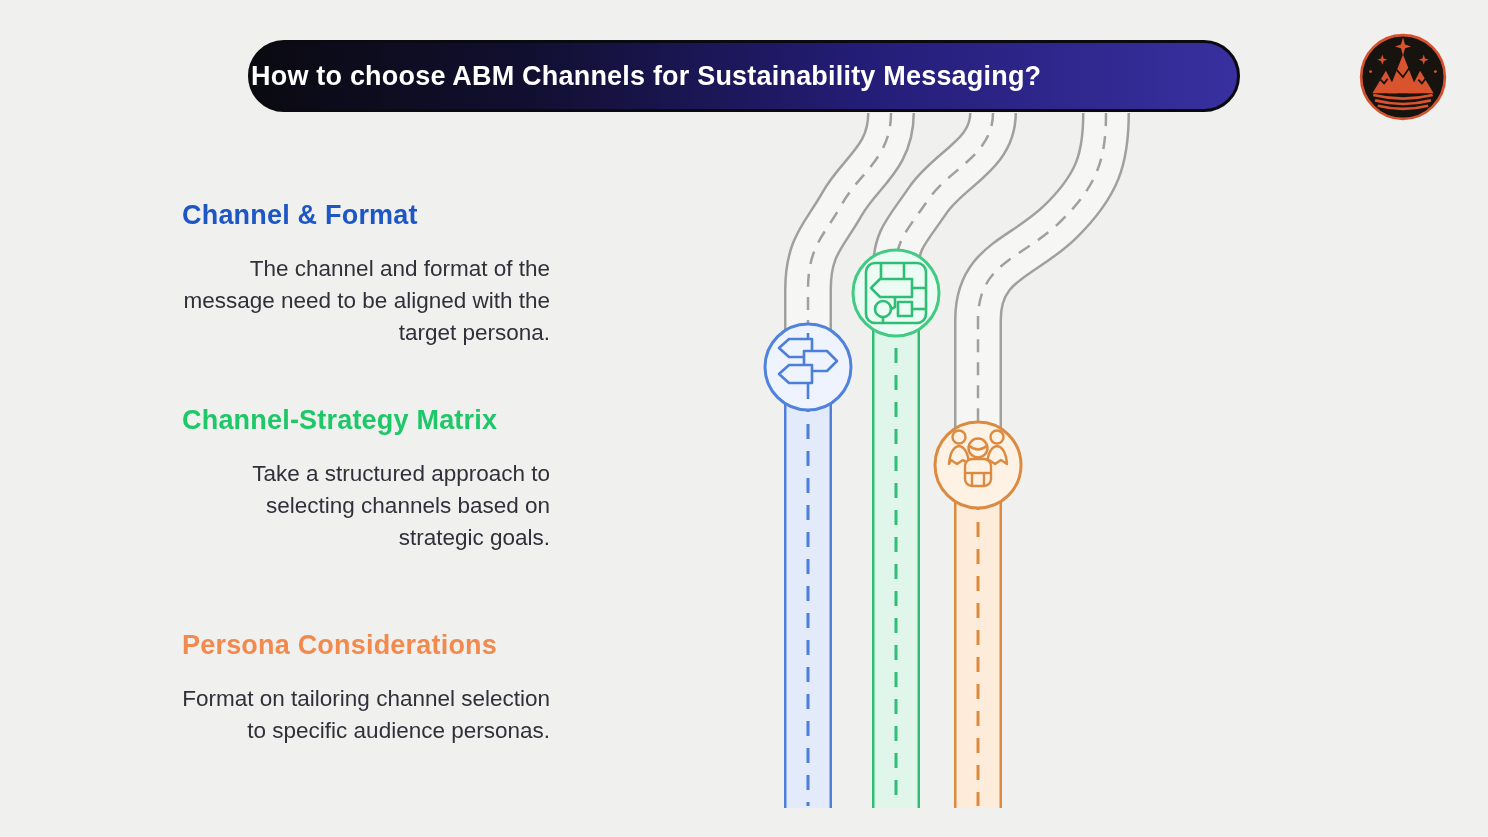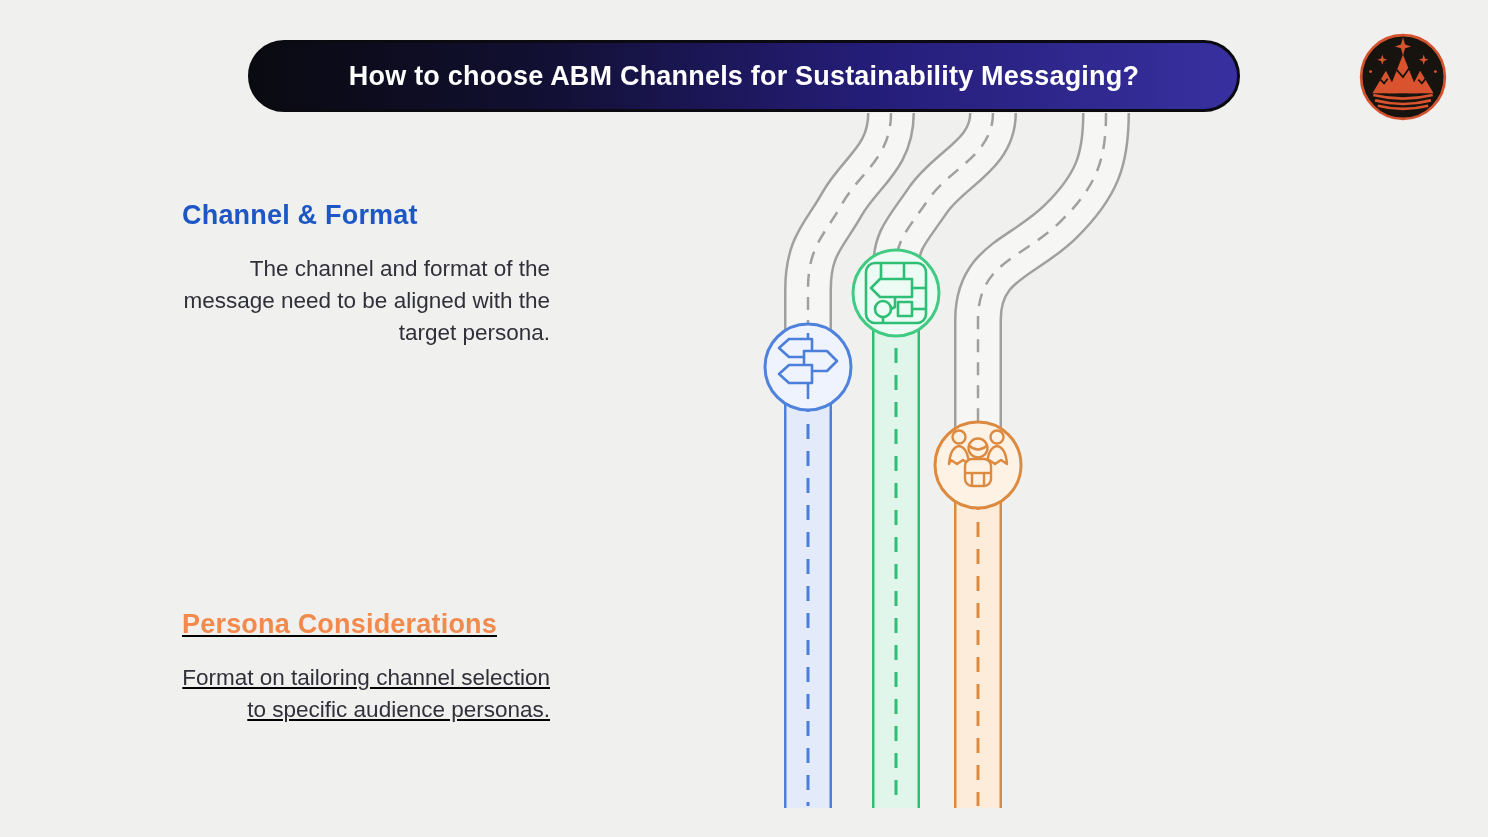--- a/index.html
+++ b/index.html
@@ -11,21 +11,21 @@
   }
   .canvas{position:relative;width:1488px;height:837px;background:#f0f0ee;}
 
   
   .header-pill{
     position:absolute;left:248px;top:40px;width:992px;height:72px;
     border-radius:40px;
     background:linear-gradient(90deg,#0a0a11 0%,#110f30 28%,#241d77 62%,#38309f 100%);
     border:3px solid #0a0a10;
     box-sizing:border-box;
-    display:flex;align-items:center;justify-content:center;
+    display:flex;align-items:center;
   }
   .header-pill .title{
     color:#ffffff;font-size:27px;font-weight:700;letter-spacing:.2px;
     white-space:nowrap;
   }
 
   
   .logo{
     position:absolute;left:1358px;top:32px;width:90px;height:90px;
   }
@@ -39,21 +39,21 @@
     margin:0 0 19px 0;font-size:27px;font-weight:700;line-height:38px;
     letter-spacing:.2px;
   }
   .section p{
     margin:0;font-size:22.5px;line-height:32px;color:#30303a;
     max-width:368px;
     text-align:right;
   }
   .section.s1{top:196px;} .section.s1 h2{color:#1d56c5;}
   .section.s2{top:401px;} .section.s2 h2{color:#1ec768;}
-  .section.s3{top:605px;text-decoration:underline;} .section.s3 h2{color:#f28a4e;}
+  .section.s3{top:626px;} .section.s3 h2{color:#f28a4e;}
 </style>
 </head>
 <body>
 
 <div class="canvas">
 
   <svg class="diagram" width="1488" height="837" viewBox="0 0 1488 837">
 
     <g>
       <path d="M891,113 C891,158 860,172 842,204 C824,236 808,246 808,290 L808,370" fill="none" stroke="#a0a09e" stroke-width="48"></path>
@@ -166,19 +166,23 @@
         <circle cx="36" cy="-6" r="1.6"></circle>
       </g>
     </svg>
   </div>
 
   <div class="section s1">
     <h2>Channel &amp; Format</h2>
     <p>The channel and format of the message need to be aligned with the target persona.</p>
   </div>
 
+  <div class="section s2">
+    <h2>Channel-Strategy Matrix</h2>
+    <p>Take a structured approach to selecting channels based on strategic goals.</p>
+  </div>
 
   <div class="section s3">
     <h2>Persona Considerations</h2>
     <p>Format on tailoring channel selection to specific audience personas.</p>
   </div>
 
 </div>
 
 </body></html>

